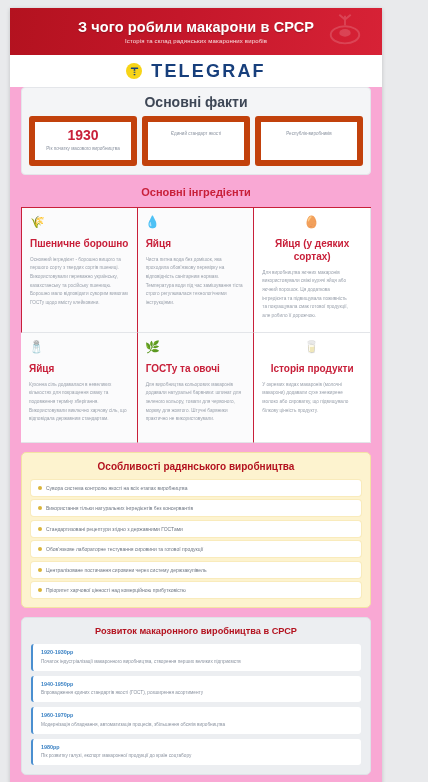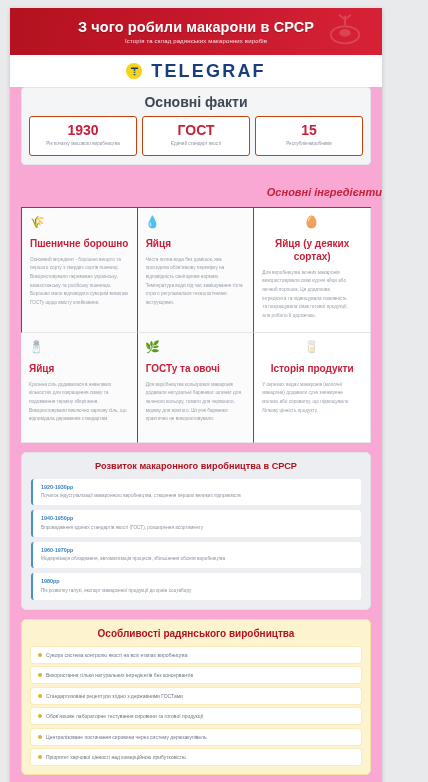--- a/index.html
+++ b/index.html
@@ -81,40 +81,39 @@
     border: 1px solid #e4e6ea;
     padding: 6px 7px 8px 7px;
   }
   .facts-title {
     text-align: center; font-size: 14px; font-weight: bold;
     color: #3e4756; margin-bottom: 6px;
   }
   .facts-row { display: flex; gap: 5px; }
   .fact {
     flex: 1; background: #ffffff;
-    border: 1px solid #c2410c; border-radius: 3px;
+    border: 6px solid #c2410c; border-radius: 3px;
     padding: 6px 4px 7px 4px;
     text-align: center;
   }
   .fact-value {
     font-size: 14px; font-weight: bold; color: #c8203a;
     line-height: 1.05;
   }
   .fact-label {
     margin-top: 3px;
     font-size: 4.6px; color: #8b93a0; line-height: 1.5;
   }
 
   
   .sec-title {
-    text-align: right;
+    text-align: center;
     font-size: 11px; font-weight: bold;
     color: #c8203a;
-    margin: 12px 0 9px 0;
-    font-style: italic;
+    margin: 2px 0 9px 0;
   }
 
   
   .ing-grid {
     display: grid;
     grid-template-columns: repeat(3, 1fr);
     gap: 0;
     margin: 0 11px 9px 11px;
     border-top: 1.2px solid #c8203a;
   }
@@ -231,25 +230,23 @@
     </div>
 
     <div class="panel facts">
       <div class="facts-title">Основні факти</div>
       <div class="facts-row">
         <div class="fact">
           <div class="fact-value">1930</div>
           <div class="fact-label">Рік початку масового виробництва</div>
         </div>
         <div class="fact">
-          <div class="fact-value">ГОСТ</div>
           <div class="fact-label">Єдиний стандарт якості</div>
         </div>
         <div class="fact">
-          <div class="fact-value">15</div>
           <div class="fact-label">Республік-виробників</div>
         </div>
       </div>
     </div>
 
     <div class="sec-title">Основні інгредієнти</div>
     <div class="ing-grid">
       <div class="ing-card">
         <span class="ing-icon">🌾</span>
         <div class="ing-title">Пшеничне борошно</div>
@@ -275,63 +272,63 @@
         <div class="ing-title">ГОСТу та овочі</div>
         <div class="ing-body">Для виробництва кольорових макаронів додавали натуральні барвники: шпинат для зеленого кольору, томати для червоного, моркву для жовтого. Штучні барвники практично не використовували.</div>
       </div>
       <div class="ing-card plain">
         <span class="ing-icon">🥛</span>
         <div class="ing-title">Історія продукти</div>
         <div class="ing-body">У окремих видах макаронів (молочні макарони) додавали сухе знежирене молоко або сироватку, що підвищувало білкову цінність продукту.</div>
       </div>
     </div>
 
+    <div class="panel features">
+      <div class="features-title">Особливості радянського виробництва</div>
+      <div class="feat-item">
+        <span class="feat-bullet"></span>
+        <span>Сувора система контролю якості на всіх етапах виробництва</span>
+      </div>
+      <div class="feat-item">
+        <span class="feat-bullet"></span>
+        <span>Використання тільки натуральних інгредієнтів без консервантів</span>
+      </div>
+      <div class="feat-item">
+        <span class="feat-bullet"></span>
+        <span>Стандартизовані рецептури згідно з державними ГОСТами</span>
+      </div>
+      <div class="feat-item">
+        <span class="feat-bullet"></span>
+        <span>Обов'язкове лабораторне тестування сировини та готової продукції</span>
+      </div>
+      <div class="feat-item">
+        <span class="feat-bullet"></span>
+        <span>Централізоване постачання сировини через систему держзакупівель</span>
+      </div>
+      <div class="feat-item">
+        <span class="feat-bullet"></span>
+        <span>Пріоритет харчової цінності над комерційною прибутковістю</span>
+      </div>
+    </div>
+
     <div class="panel timeline">
       <div class="timeline-title">Розвиток макаронного виробництва в СРСР</div>
       <div class="tl-item">
         <div class="tl-era">1920-1930рр</div>
         <div class="tl-desc">Початок індустріалізації макаронного виробництва, створення перших великих підприємств</div>
       </div>
       <div class="tl-item">
         <div class="tl-era">1940-1950рр</div>
         <div class="tl-desc">Впровадження єдиних стандартів якості (ГОСТ), розширення асортименту</div>
       </div>
       <div class="tl-item">
         <div class="tl-era">1960-1970рр</div>
         <div class="tl-desc">Модернізація обладнання, автоматизація процесів, збільшення обсягів виробництва</div>
       </div>
       <div class="tl-item">
         <div class="tl-era">1980рр</div>
         <div class="tl-desc">Пік розвитку галузі, експорт макаронної продукції до країн соцтабору</div>
       </div>
     </div>
 
-    <div class="panel features">
-      <div class="features-title">Особливості радянського виробництва</div>
-      <div class="feat-item">
-        <span class="feat-bullet"></span>
-        <span>Сувора система контролю якості на всіх етапах виробництва</span>
-      </div>
-      <div class="feat-item">
-        <span class="feat-bullet"></span>
-        <span>Використання тільки натуральних інгредієнтів без консервантів</span>
-      </div>
-      <div class="feat-item">
-        <span class="feat-bullet"></span>
-        <span>Стандартизовані рецептури згідно з державними ГОСТами</span>
-      </div>
-      <div class="feat-item">
-        <span class="feat-bullet"></span>
-        <span>Обов'язкове лабораторне тестування сировини та готової продукції</span>
-      </div>
-      <div class="feat-item">
-        <span class="feat-bullet"></span>
-        <span>Централізоване постачання сировини через систему держзакупівель</span>
-      </div>
-      <div class="feat-item">
-        <span class="feat-bullet"></span>
-        <span>Пріоритет харчової цінності над комерційною прибутковістю</span>
-      </div>
-    </div>
-
     <div class="footerbar"></div>
   </div>
 </div>
 
 </body></html>

